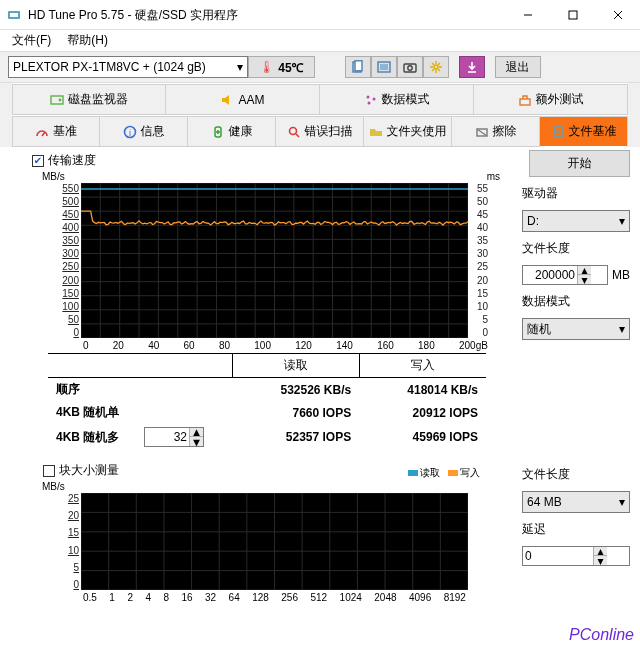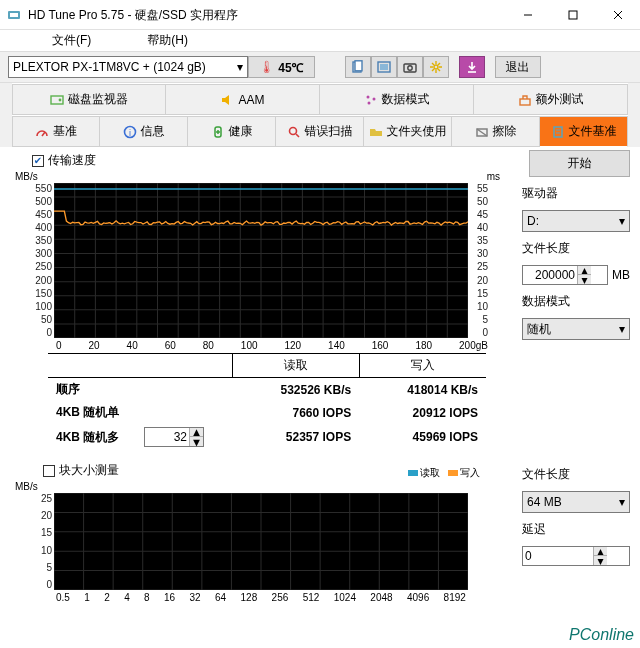--- a/index.html
+++ b/index.html
@@ -16,21 +16,21 @@
     padding: 0 0 0 6px;
   }
   .title-bar .title-icon { width:16px; height:16px; margin-right:6px; display:inline-flex; align-items:center; justify-content:center; }
   .title-bar .caption { flex:1; color:#000; font-size:12px; padding-top:1px; }
   .win-btns { display:flex; height:100%; }
   .win-btn { width:45px; display:flex; align-items:center; justify-content:center; color:#000; }
   .menu-bar {
     display:flex; height:22px; align-items:center;
     background:#fff; border-bottom:1px solid #ddd; padding-left:4px;
   }
-  .menu-item { padding:2px 8px;margin-left:40px; }
+  .menu-item { padding:2px 8px; }
   .toolbar1 {
     display:flex; align-items:center; gap:0;
     background:#f0f0f0; padding:4px 8px; border-bottom:1px solid #ddd;
   }
   .select-like {
     border:1px solid #7a7a7a; background:#fff; height:22px;
     display:flex; align-items:center; padding:0 4px; gap:6px; font-size:12px;
   }
   .select-like .chev { margin-left:auto; }
   .btn { border:1px solid #adadad; background:#e1e1e1; padding:2px 10px; display:flex; align-items:center; gap:4px; height:22px;}
@@ -47,23 +47,23 @@
   .tab:first-child { border-left:1px solid #d0d0d0; }
   .tab.active { background:#f97316; border-bottom:1px solid #fff; }
   .mini-icon { width:14px; height:14px; display:inline-block; }
   .pane {
     background:#fff; border-top:none; padding: 3px 10px 8px 12px;
     display:flex; gap:12px; height: calc(648px - 30px - 22px - 31px - 66px);
   }
   .main-col { flex:1; display:flex; flex-direction:column; }
   .side-col { width:108px; display:flex; flex-direction:column; gap:8px; }
   .check-row { display:flex; align-items:center; gap:4px; margin:2px 0 2px 20px;}
-  .chart-wrap { position:relative; padding-left:22px; padding-right:22px; }
+  .chart-wrap { position:relative; padding-left:22px; padding-right:22px;margin-left:27px; }
   .chart-body { display:flex; }
-  .yaxis { display:flex; flex-direction:column; justify-content:space-between; align-items:flex-end; font-size:10px; color:#222; width:20px; padding-right:2px;}
+  .yaxis { display:flex; flex-direction:column; justify-content:space-between; align-items:flex-end; font-size:10px; color:#222; width:20px; padding-right:2px;text-decoration:underline;}
   .raxis { display:flex; flex-direction:column; justify-content:space-between; align-items:flex-end; font-size:10px; color:#222; width:20px; padding-left:2px;}
   .xaxis { display:flex; justify-content:space-between; font-size:10px; padding:2px 0 0 0;}
   .chart-svg-holder { flex:1; }
   .results-table {
     margin:6px 24px 0 36px; font-size:12px;
   }
   .results-table th, .results-table td { padding:3px 8px; }
   .results-table .hdr td { border-top:1px solid #000; border-bottom:1px solid #000; }
   .results-table .col2, .results-table .col3 { text-align:right; font-family: Tahoma, sans-serif; }
   .vline { border-left:1px solid #000; }
@@ -71,21 +71,21 @@
   .spin input { border:0; width:44px; text-align:right; font-size:12px; padding:0 2px; outline:none; }
   .spin .arrows { width:14px; display:flex; flex-direction:column; border-left:1px solid #adadad;}
   .spin .arrows div { height:9px; background:#e8e8e8; display:flex; align-items:center; justify-content:center;}
   .spin .arrows div:first-child { border-bottom:1px solid #adadad;}
   .side-btn { border:1px solid #adadad; background:#e1e1e1; padding:4px 0; text-align:center;margin-left:7px;}
   .side-label { font-size:12px; }
   .side-select { border:1px solid #7a7a7a; background:#e8e8e8; display:flex; align-items:center; justify-content:space-between; padding:0 4px; height:22px;}
   .legend-row { display:flex; justify-content:flex-end; gap:8px; font-size:10px; padding:4px 30px 0 0;}
   .legend-swatch { width:10px; height:6px; display:inline-block; margin-right:2px; vertical-align:middle;}
   .checkbox { width:12px; height:12px; border:1px solid #333; display:inline-flex; align-items:center; justify-content:center; font-size:10px; line-height:10px;}
-  .watermark { position:absolute; right:6px; bottom:2px; color:#0f766e; font-style:italic; font-size:16px; pointer-events:none;}
+  .watermark { position:absolute; right:6px; bottom:2px; color:#6d28d9; font-style:italic; font-size:16px; pointer-events:none;}
   svg.grid-bg rect.bg { fill:#000; }
   svg.grid-bg line.gl { stroke:#2a2a2a; stroke-width:1; }
 </style>
 </head>
 <body>
 
 <div class="title-bar">
   <span class="title-icon">
     <svg width="16" height="16" viewBox="0 0 16 16">
         <rect x="2" y="4" width="12" height="8" rx="1" fill="#5aa4bd"></rect>

